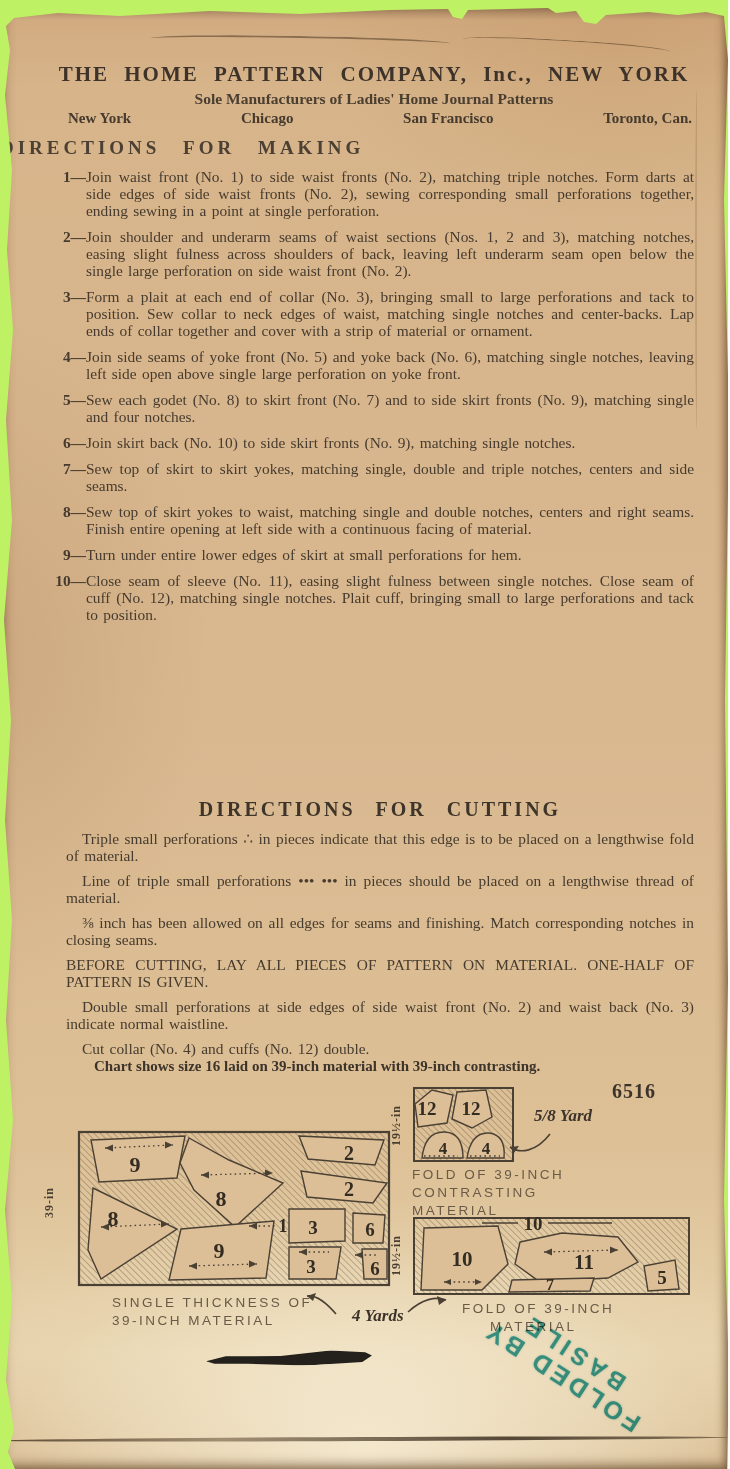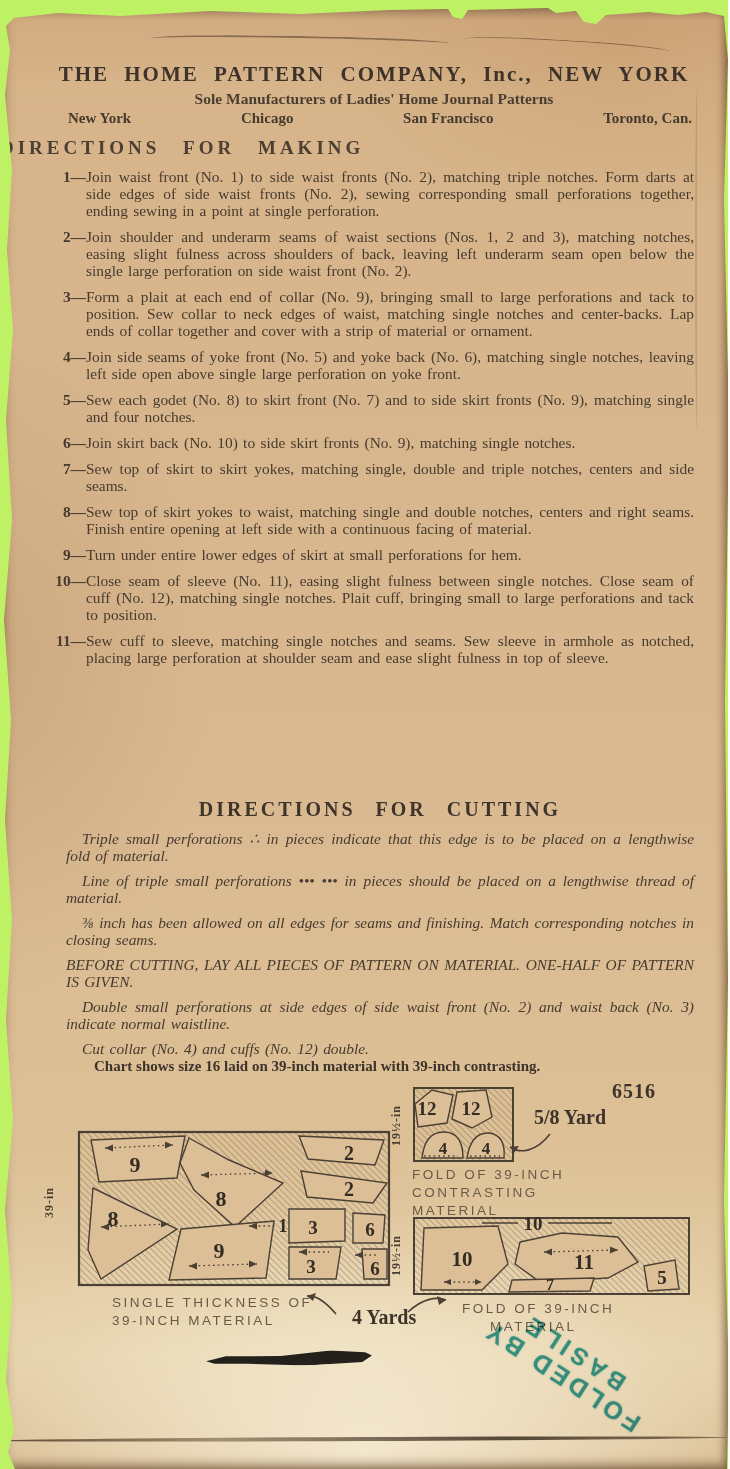--- a/index.html
+++ b/index.html
@@ -36,37 +36,37 @@
 
   
   .mlist{position:absolute;left:86px;right:34px;top:168px;font-size:15.4px;line-height:17px;}
   .item{position:relative;text-align:justify;margin-bottom:9px;word-spacing:1.5px;}
   .item .num{position:absolute;right:100%;top:0;white-space:nowrap;font-weight:700;}
 
   
   .cutting{position:absolute;left:66px;right:34px;top:798px;}
   .cutting-head{text-align:center;font-size:20px;font-weight:700;letter-spacing:3px;word-spacing:12px;
     color:#3e342a;margin:0 0 9px 0;}
-  .cpara{text-align:justify;font-size:15.4px;line-height:17px;margin:0 0 8px 0;text-indent:16px;word-spacing:1.5px;font-style:italic;}
+  .cpara{text-align:justify;font-size:15.4px;line-height:17px;margin:0 0 8px 0;text-indent:16px;word-spacing:1.5px;}
   .cpara.flush{text-indent:0;}
   .chart-note{position:absolute;left:94px;right:60px;top:1058px;font-size:15px;font-weight:700;color:#3c332a;}
   .pattern-number{position:absolute;left:612px;top:1080px;font-size:20px;font-weight:700;letter-spacing:1px;color:#3c332a;}
 
   
   .diagram{position:absolute;}
   .piece{fill:#dcbe97;stroke:#4a4034;stroke-width:1.4;}
   .pieceNum{font-family:"Liberation Serif",serif;font-weight:700;fill:#332c22;text-anchor:middle;}
   .grain{stroke:#4a4034;stroke-width:1.3;stroke-dasharray:1.6 3.2;fill:none;}
   .solidline{stroke:#4a4034;stroke-width:1.6;fill:none;}
   .ah{fill:#4a4034;stroke:none;}
   .sideLabel{position:absolute;font-size:12px;font-weight:700;color:#4a3f31;transform:rotate(-90deg);
     transform-origin:center;white-space:nowrap;letter-spacing:1px;}
   .caption{position:absolute;font-family:"Liberation Sans",sans-serif;font-size:13.5px;color:#6a5b48;
     letter-spacing:2.5px;line-height:18px;}
-  .yardage{position:absolute;font-size:20px;font-weight:700;color:#3c332a;white-space:nowrap;}
+  .yardage{position:absolute;font-size:17px;font-weight:700;color:#3c332a;white-space:nowrap;font-style:italic;}
   .arrow-icon{position:absolute;}
 
   
   .stamp{position:absolute;left:424px;top:1322px;width:240px;transform:rotate(213deg);
     font-family:"Liberation Sans",sans-serif;font-weight:700;color:#0e8f93;opacity:.82;
     mix-blend-mode:multiply;text-shadow:0 0 2px rgba(14,143,147,.55);}
   .stamp .s1{font-size:25px;letter-spacing:4px;}
   .stamp .s2{font-size:24px;letter-spacing:5px;margin-left:34px;margin-top:-2px;}
   .smudge{position:absolute;left:206px;top:1349px;width:166px;height:17px;background:#14110e;opacity:.93;
     transform:rotate(-2deg);
@@ -89,29 +89,28 @@
       <span>New York</span>
       <span>Chicago</span>
       <span>San Francisco</span>
       <span>Toronto, Can.</span>
     </div>
     <div class="making-head">DIRECTIONS FOR MAKING</div>
 
     <div class="mlist">
       <div class="item"><span class="num">1—</span><span>Join waist front (No. 1) to side waist fronts (No. 2), matching triple notches. Form darts at side edges of side waist fronts (No. 2), sewing corresponding small perforations together, ending sewing in a point at single perforation.</span></div>
       <div class="item"><span class="num">2—</span><span>Join shoulder and underarm seams of waist sections (Nos. 1, 2 and 3), matching notches, easing slight fulness across shoulders of back, leaving left underarm seam open below the single large perforation on side waist front (No. 2).</span></div>
-      <div class="item"><span class="num">3—</span><span>Form a plait at each end of collar (No. 9), bringing small to large perforations and tack to position. Sew collar to neck edges of waist, matching single notches and center-backs. Lap ends of collar together and cover with a strip of material or ornament.</span></div>
+      <div class="item"><span class="num">3—</span><span>Form a plait at each end of collar (No. 3), bringing small to large perforations and tack to position. Sew collar to neck edges of waist, matching single notches and center-backs. Lap ends of collar together and cover with a strip of material or ornament.</span></div>
       <div class="item"><span class="num">4—</span><span>Join side seams of yoke front (No. 5) and yoke back (No. 6), matching single notches, leaving left side open above single large perforation on yoke front.</span></div>
       <div class="item"><span class="num">5—</span><span>Sew each godet (No. 8) to skirt front (No. 7) and to side skirt fronts (No. 9), matching single and four notches.</span></div>
       <div class="item"><span class="num">6—</span><span>Join skirt back (No. 10) to side skirt fronts (No. 9), matching single notches.</span></div>
       <div class="item"><span class="num">7—</span><span>Sew top of skirt to skirt yokes, matching single, double and triple notches, centers and side seams.</span></div>
       <div class="item"><span class="num">8—</span><span>Sew top of skirt yokes to waist, matching single and double notches, centers and right seams. Finish entire opening at left side with a continuous facing of material.</span></div>
       <div class="item"><span class="num">9—</span><span>Turn under entire lower edges of skirt at small perforations for hem.</span></div>
       <div class="item"><span class="num">10—</span><span>Close seam of sleeve (No. 11), easing slight fulness between single notches. Close seam of cuff (No. 12), matching single notches. Plait cuff, bringing small to large perforations and tack to position.</span></div>
-      <div class="item"><span class="num">11—</span><span>Sew cuff to sleeve, matching single notches and seams. Sew sleeve in armhole as notched, placing large perforation at shoulder seam and ease slight fulness in top of sleeve.</span></div>
     </div>
 
     <div class="cutting">
       <div class="cutting-head">DIRECTIONS FOR CUTTING</div>
       <p class="cpara">Triple small perforations ∴ in pieces indicate that this edge is to be placed on a lengthwise fold of material.</p>
       <p class="cpara">Line of triple small perforations ••• ••• in pieces should be placed on a lengthwise thread of material.</p>
       <p class="cpara">⅜ inch has been allowed on all edges for seams and finishing. Match corresponding notches in closing seams.</p>
       <p class="cpara flush">BEFORE CUTTING, LAY ALL PIECES OF PATTERN ON MATERIAL. ONE-HALF OF PATTERN IS GIVEN.</p>
       <p class="cpara">Double small perforations at side edges of side waist front (No. 2) and waist back (No. 3) indicate normal waistline.</p>
       <p class="cpara">Cut collar (No. 4) and cuffs (No. 12) double.</p>

